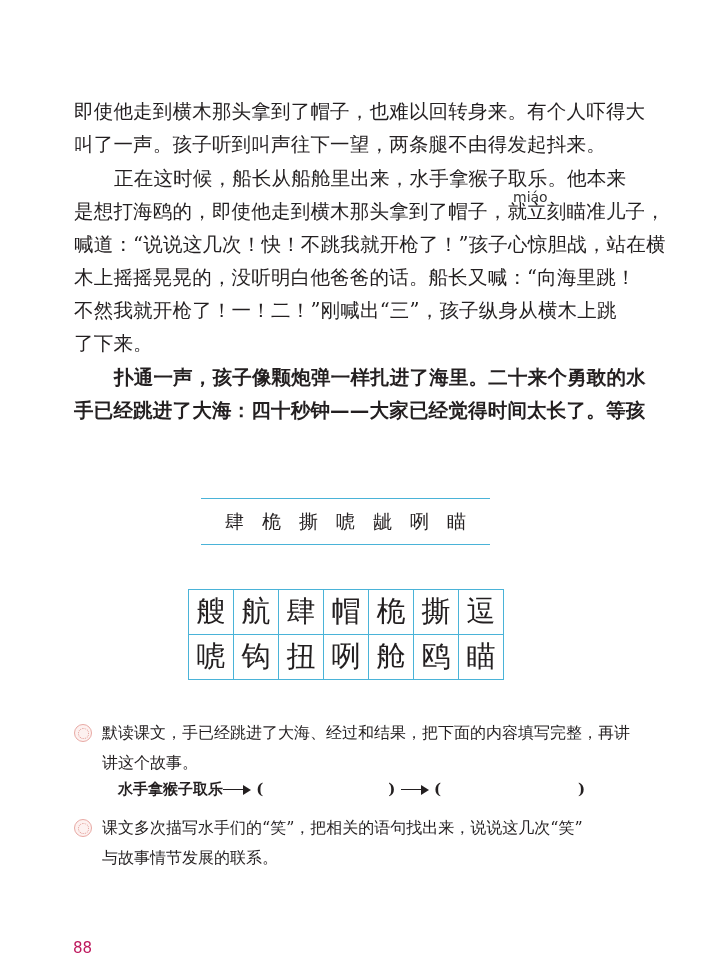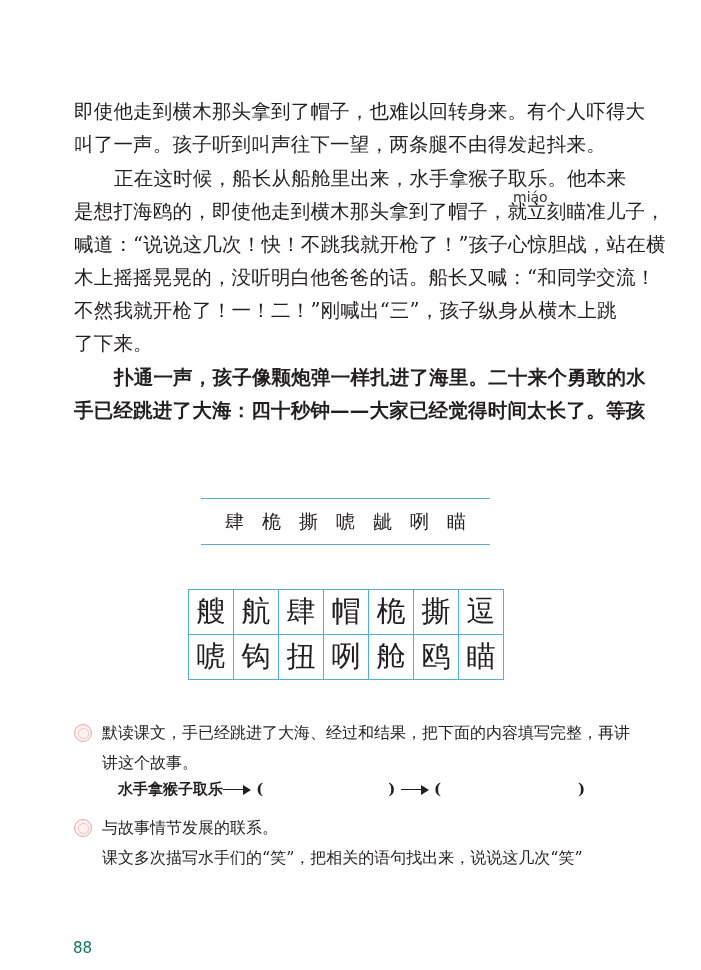--- a/index.html
+++ b/index.html
@@ -30,37 +30,37 @@
   .q .text span { display:block; white-space:nowrap; }
   .flow { position:absolute; left:118px; top:754px; font-size:15px; white-space:nowrap;
           font-family:"DejaVu Serif",serif;font-weight:bold; }
   .flow .arrow { display:inline-block; width:28px; height:10px; position:relative; vertical-align:middle; }
   .flow .arrow::before { content:""; position:absolute; left:0; right:6px; top:4px; border-top:1.5px solid #231f20; }
   .flow .arrow::after { content:""; position:absolute; right:0; top:0px; border-left:8px solid #231f20;
           border-top:5px solid transparent; border-bottom:5px solid transparent; }
   .blank1 { display:inline-block; width:125px; }
   .blank2 { display:inline-block; width:137px; }
   .pagenum { position:absolute; left:73px; top:913px; font-family:"DejaVu Sans","Liberation Sans",sans-serif;
-             font-size:15px; color:#0f766e; }
+             font-size:15px; color:#be185d; }
 </style>
 </head>
 <body>
 
 <div class="page">
 
   <p class="para" style="top:69px;">
     <span class="line">即使他走到横木那头拿到了帽子，也难以回转身来。有个人吓得大</span>
     <span class="line">叫了一声。孩子听到叫声往下一望，两条腿不由得发起抖来。</span>
   </p>
 
   <p class="para" style="top:135.5px;">
     <span class="line indent">正在这时候，船长从船舱里出来，水手拿猴子取乐。他本来</span>
     <span class="line">是想打海鸥的，即使他走到横木那头拿到了帽子，就立刻瞄准儿子，</span>
     <span class="line">喊道：“说说这几次！快！不跳我就开枪了！”孩子心惊胆战，站在横</span>
-    <span class="line">木上摇摇晃晃的，没听明白他爸爸的话。船长又喊：“和同学交流！</span>
+    <span class="line">木上摇摇晃晃的，没听明白他爸爸的话。船长又喊：“向海里跳！</span>
     <span class="line">不然我就开枪了！一！二！”刚喊出“三”，孩子纵身从横木上跳</span>
     <span class="line">了下来。</span>
   </p>
   <span class="pinyin" style="left:513px; top:163px;">miáo</span>
 
   <p class="para" style="top:335px;font-weight:bold;">
     <span class="line indent">扑通一声，孩子像颗炮弹一样扎进了海里。二十来个勇敢的水</span>
     <span class="line">手已经跳进了大海：四十秒钟——大家已经觉得时间太长了。等孩</span>
   </p>
 
@@ -107,20 +107,20 @@
   <div class="flow">
     <span>水手拿猴子取乐</span><span class="arrow"></span>
     <span>(</span><span class="blank1"></span><span>)</span>
     <span class="arrow"></span>
     <span>(</span><span class="blank2"></span><span>)</span>
   </div>
 
   <div class="q" style="top:787px;">
     <span class="icon"></span>
     <span class="text">
+      <span>课文多次描写水手们的“笑”，把相关的语句找出来，说说这几次“笑”</span>
       <span>与故事情节发展的联系。</span>
-      <span>课文多次描写水手们的“笑”，把相关的语句找出来，说说这几次“笑”</span>
     </span>
   </div>
 
 
   <div class="pagenum">88</div>
 </div>
 
 </body></html>

